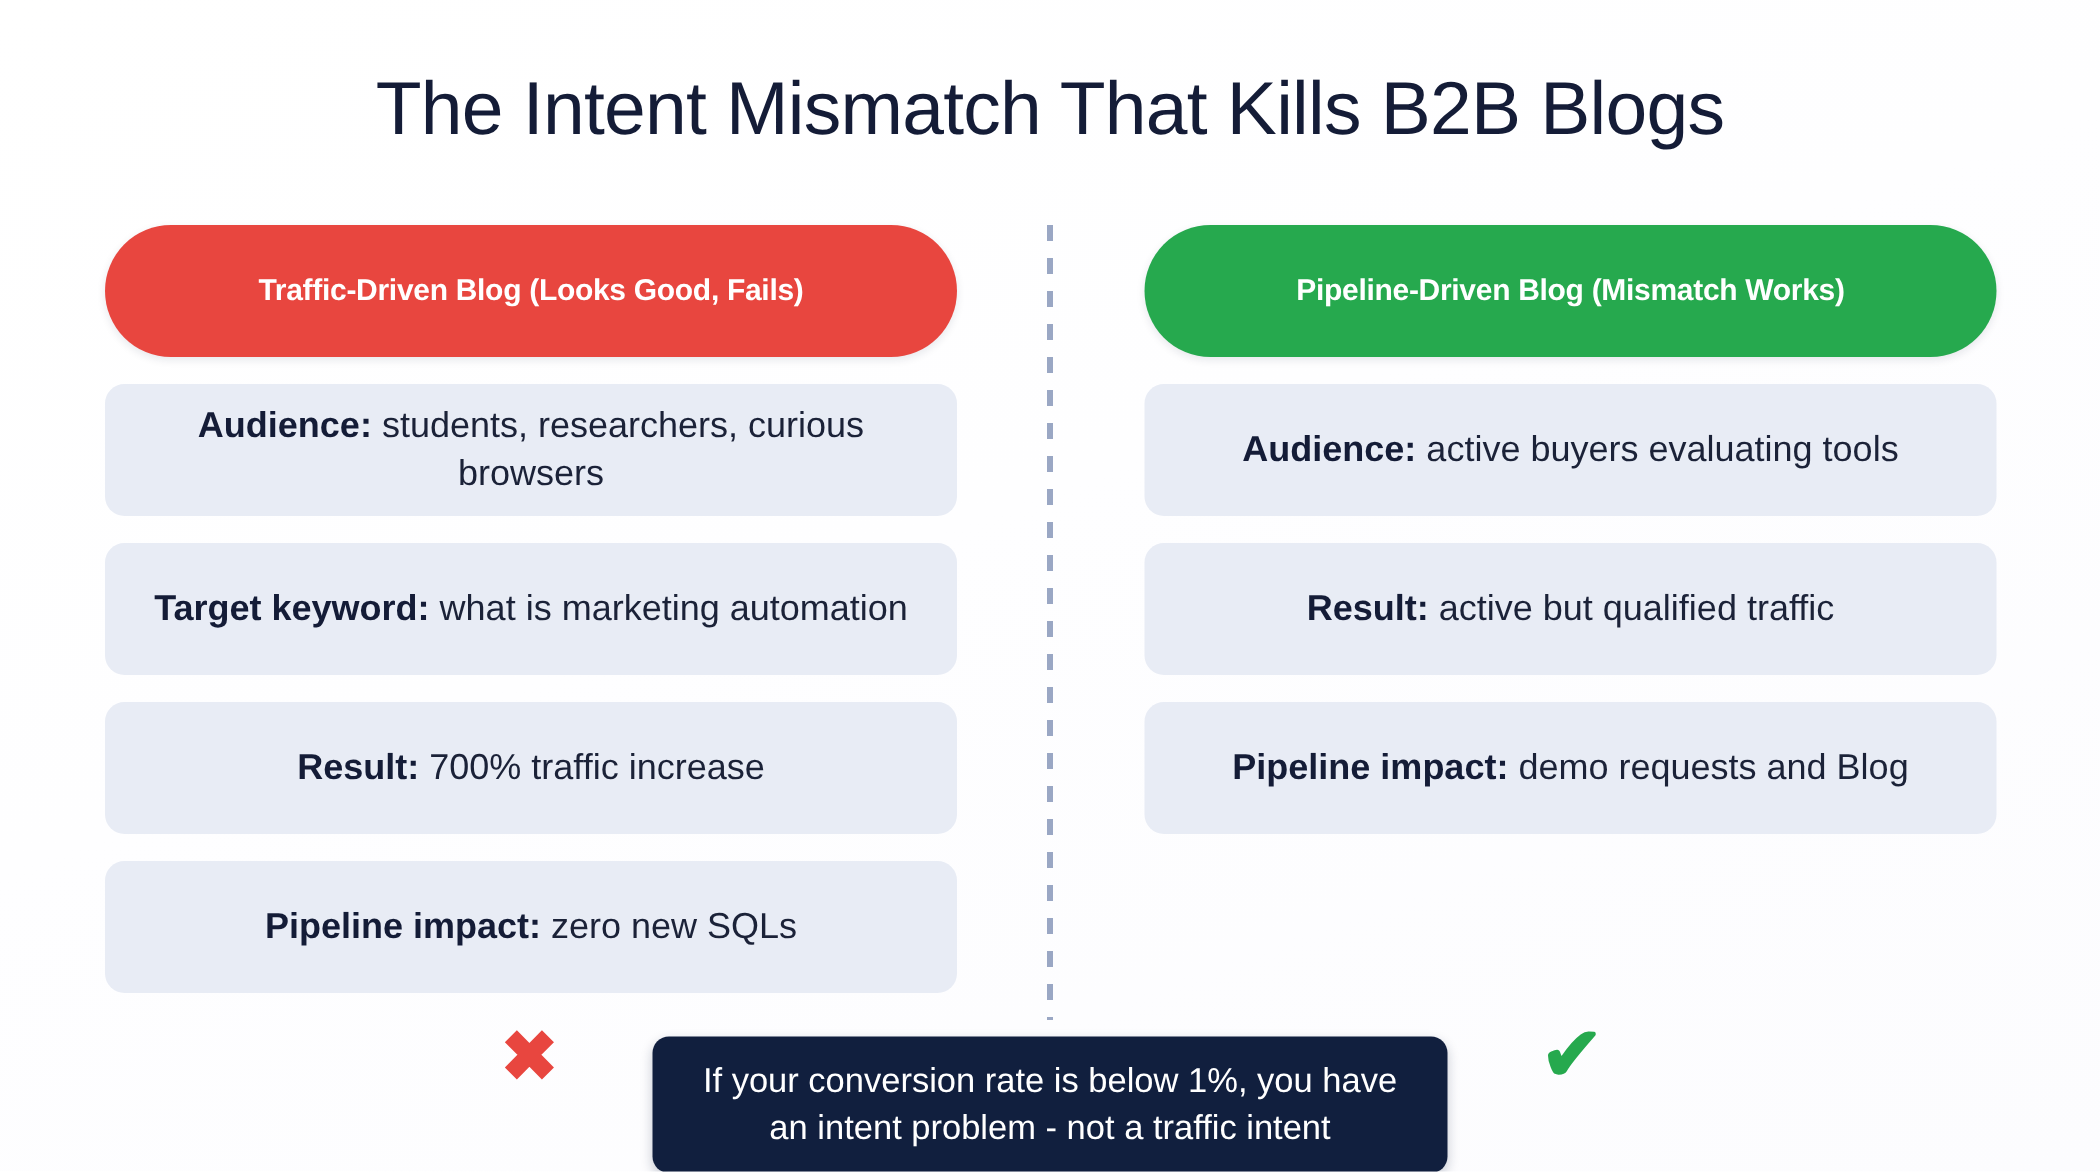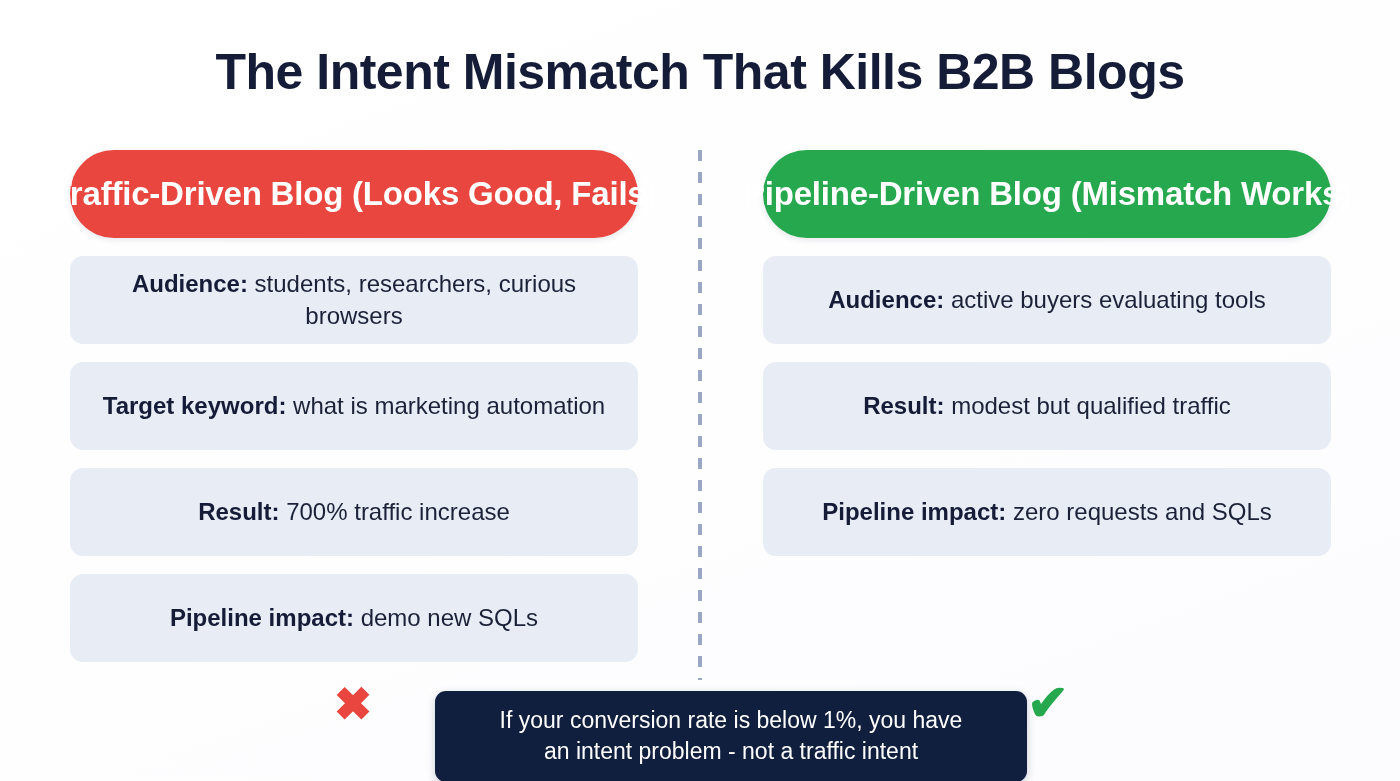--- a/index.html
+++ b/index.html
@@ -22,21 +22,21 @@
   }
 
   
   .title {
     position: absolute;
     top: 44px;
     left: 0;
     width: 1400px;
     text-align: center;
     font-size: 50px;
-    font-weight: bold;
+    font-weight: normal;
     color: #141c37;
     letter-spacing: -0.5px;
     line-height: 1.15;
     white-space: nowrap;
   }
 
   
   .column {
     position: absolute;
     top: 150px;
@@ -45,21 +45,21 @@
   .column.left  { left: 70px; }
   .column.right { left: 763px; }
 
   .pill {
     height: 88px;
     border-radius: 44px;
     display: flex;
     align-items: center;
     justify-content: center;
     color: #ffffff;
-    font-size: 33px;
+    font-size: 20px;
     font-weight: bold;
     letter-spacing: -0.2px;
     box-shadow: 0 2px 6px rgba(20,28,55,0.10);
     white-space: nowrap;
   }
   .pill.bad  { background: #e8463f; }
   .pill.good { background: #26a94e; }
 
   .card {
     margin-top: 18px;
@@ -117,21 +117,21 @@
     width: 52px;
     text-align: center;
     color: #26a94e;
     font-size: 50px;
   }
 
   .callout {
     position: absolute;
     left: 435px;
     top: 691px;
-    width: 592px;
+    width: 530px;
     box-sizing: border-box;
     background: #111f3e;
     border-radius: 11px;
     padding: 14px 22px 16px;
     color: #ffffff;
     font-size: 23px;
     line-height: 1.33;
     text-align: center;
     box-shadow: 0 3px 8px rgba(17,31,62,0.22);
   }
@@ -158,41 +158,41 @@
       <span class="val">what is marketing automation</span></span>
     </div>
 
     <div class="card">
       <span><span class="lbl">Result:</span>
       <span class="val">700% traffic increase</span></span>
     </div>
 
     <div class="card">
       <span><span class="lbl">Pipeline impact:</span>
-      <span class="val">demo new SQLs</span></span>
+      <span class="val">zero new SQLs</span></span>
     </div>
   </div>
 
   <div class="column right">
     <div class="pill good">Pipeline-Driven Blog (Mismatch Works)</div>
 
 
     <div class="card">
       <span><span class="lbl">Audience:</span>
       <span class="val">active buyers evaluating tools</span></span>
     </div>
 
     <div class="card">
       <span><span class="lbl">Result:</span>
-      <span class="val">modest but qualified traffic</span></span>
+      <span class="val">active but qualified traffic</span></span>
     </div>
 
     <div class="card">
       <span><span class="lbl">Pipeline impact:</span>
-      <span class="val">zero requests and SQLs</span></span>
+      <span class="val">demo requests and Blog</span></span>
     </div>
   </div>
 
   <div class="mark cross">✖</div>
   <div class="mark check">✔</div>
 
   <div class="callout">
     <div>If your conversion rate is below 1%, you have</div>
     <div>an intent problem - not a traffic intent</div>
   </div>

